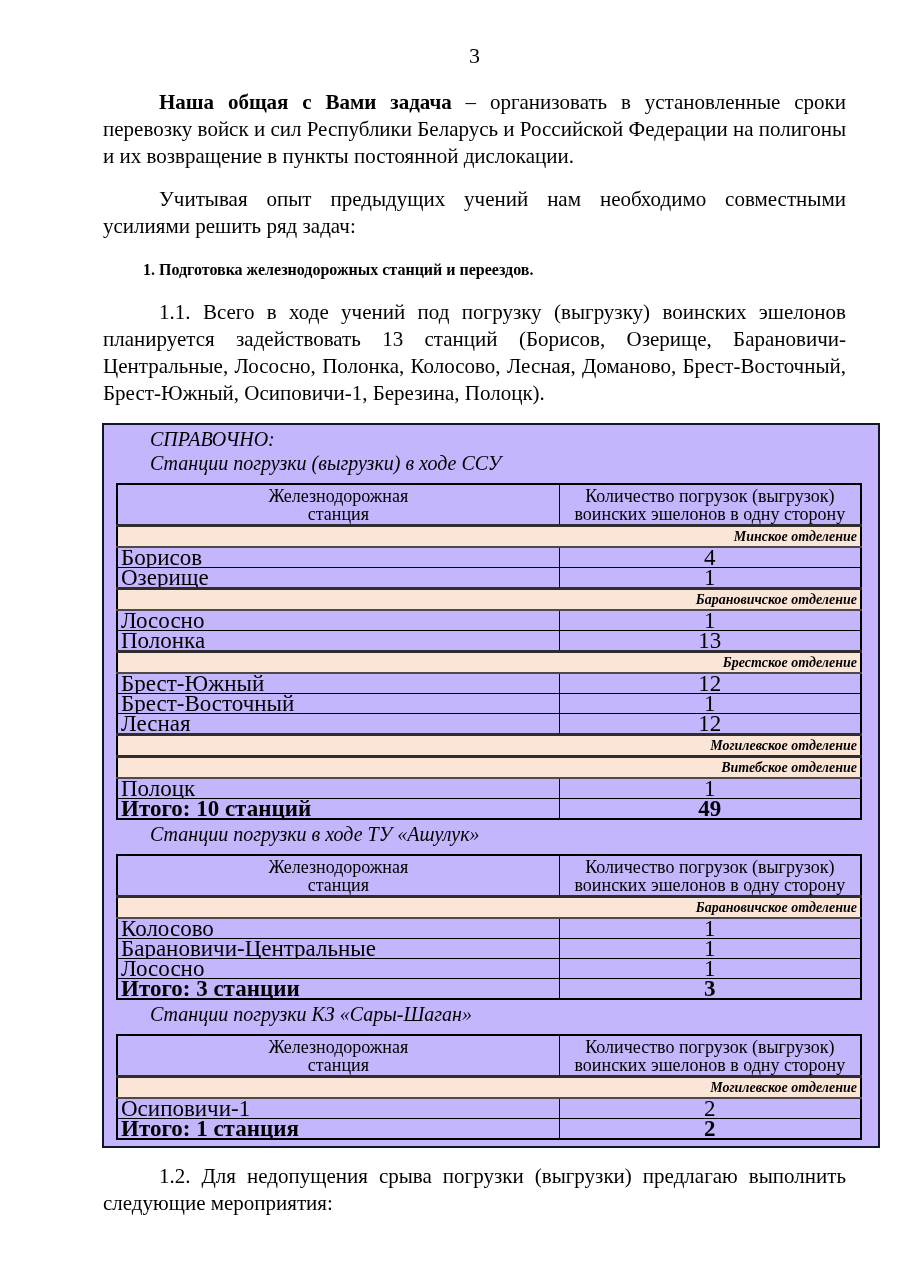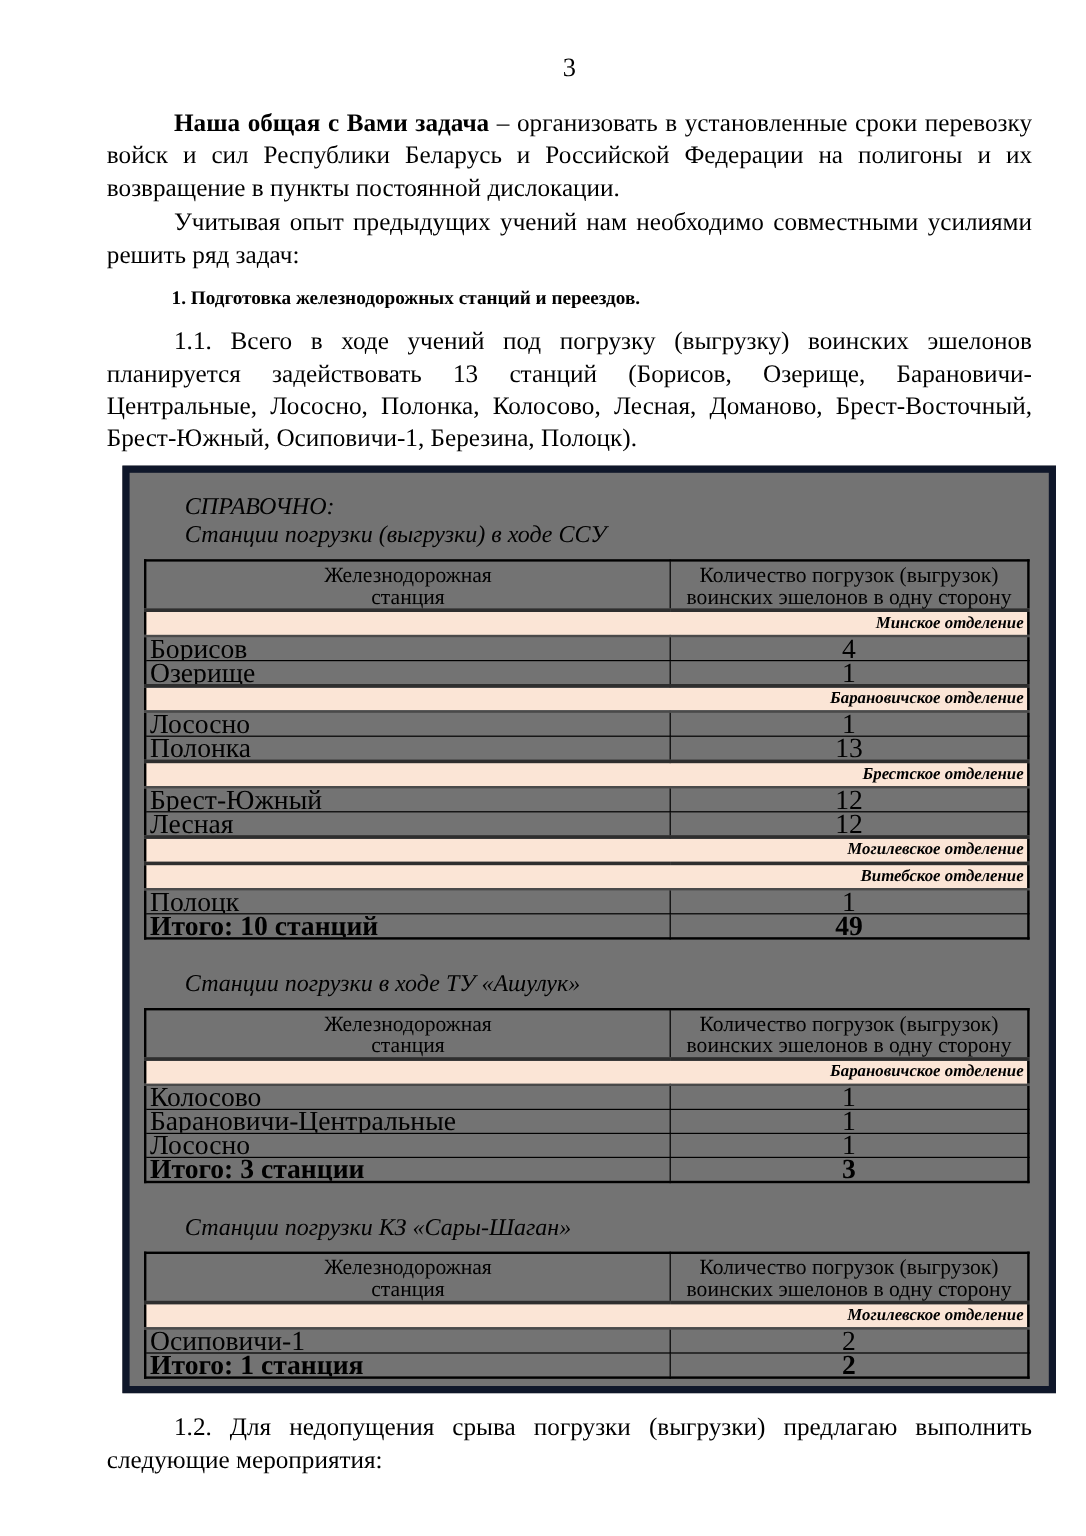--- a/index.html
+++ b/index.html
@@ -12,51 +12,51 @@
   }
   .page-number {
     margin-top: 42px;
     padding: 0 43px 0 87px;
     text-align: center;
     font-size: 22px;
     line-height: 27px;
   }
   .content { padding: 0 43px 0 87px; }
   .para {
-    margin: 2px;
+    margin: 16px;
     font-size: 21px;
     line-height: 27px;
     text-align: justify;
   }
   .para.first { margin-top: 20px; }
   .indent { text-indent: 56px; }
   .bold { font-weight: bold; }
   .heading {
     margin: 9px 0 9px 0;
     font-size: 16px;
     line-height: 27px;
     font-weight: bold;
     text-indent: 56px;
     text-align: left;
   }
   .ref-box {
     margin: 9px -18px 0 15px;
-    border: 6px solid #0f172a;
-    padding: 16px 0 6px 0;
-    background: #737373;
+    border: 2px solid #0f172a;
+    padding: 2px 0 6px 0;
+    background: #c4b5fd;
   }
   .ref-label, .ref-caption {
     margin: 0;
     font-style: italic;
     font-size: 20px;
     line-height: 24px;
     padding-left: 46px;
     text-align: left;
   }
-  .ref-caption.mid { margin-top: 25px; }
+  .ref-caption.mid { margin-top: 2px; }
   table.ref-table {
     width: calc(100% - 28px);
     margin: 8px 16px 0 12px;
     border-collapse: collapse;
     border: 2px solid #000;
     table-layout: fixed;
   }
   table.ref-table th {
     font-weight: normal;
     font-size: 18px;
@@ -141,20 +141,24 @@
             <td class="cell-count">13</td>
           </tr>
           <tr class="row-section">
             <td colspan="2" style="background: rgb(251, 229, 214);">Брестское отделение</td>
           </tr>
           <tr class="row-data">
             <td class="cell-station">Брест-Южный</td>
             <td class="cell-count">12</td>
           </tr>
           <tr class="row-data">
+            <td class="cell-station">Брест-Восточный</td>
+            <td class="cell-count">1</td>
+          </tr>
+          <tr class="row-data">
             <td class="cell-station">Лесная</td>
             <td class="cell-count">12</td>
           </tr>
           <tr class="row-section">
             <td colspan="2" style="background: rgb(251, 229, 214);">Могилевское отделение</td>
           </tr>
           <tr class="row-section">
             <td colspan="2" style="background: rgb(251, 229, 214);">Витебское отделение</td>
           </tr>
           <tr class="row-data">

